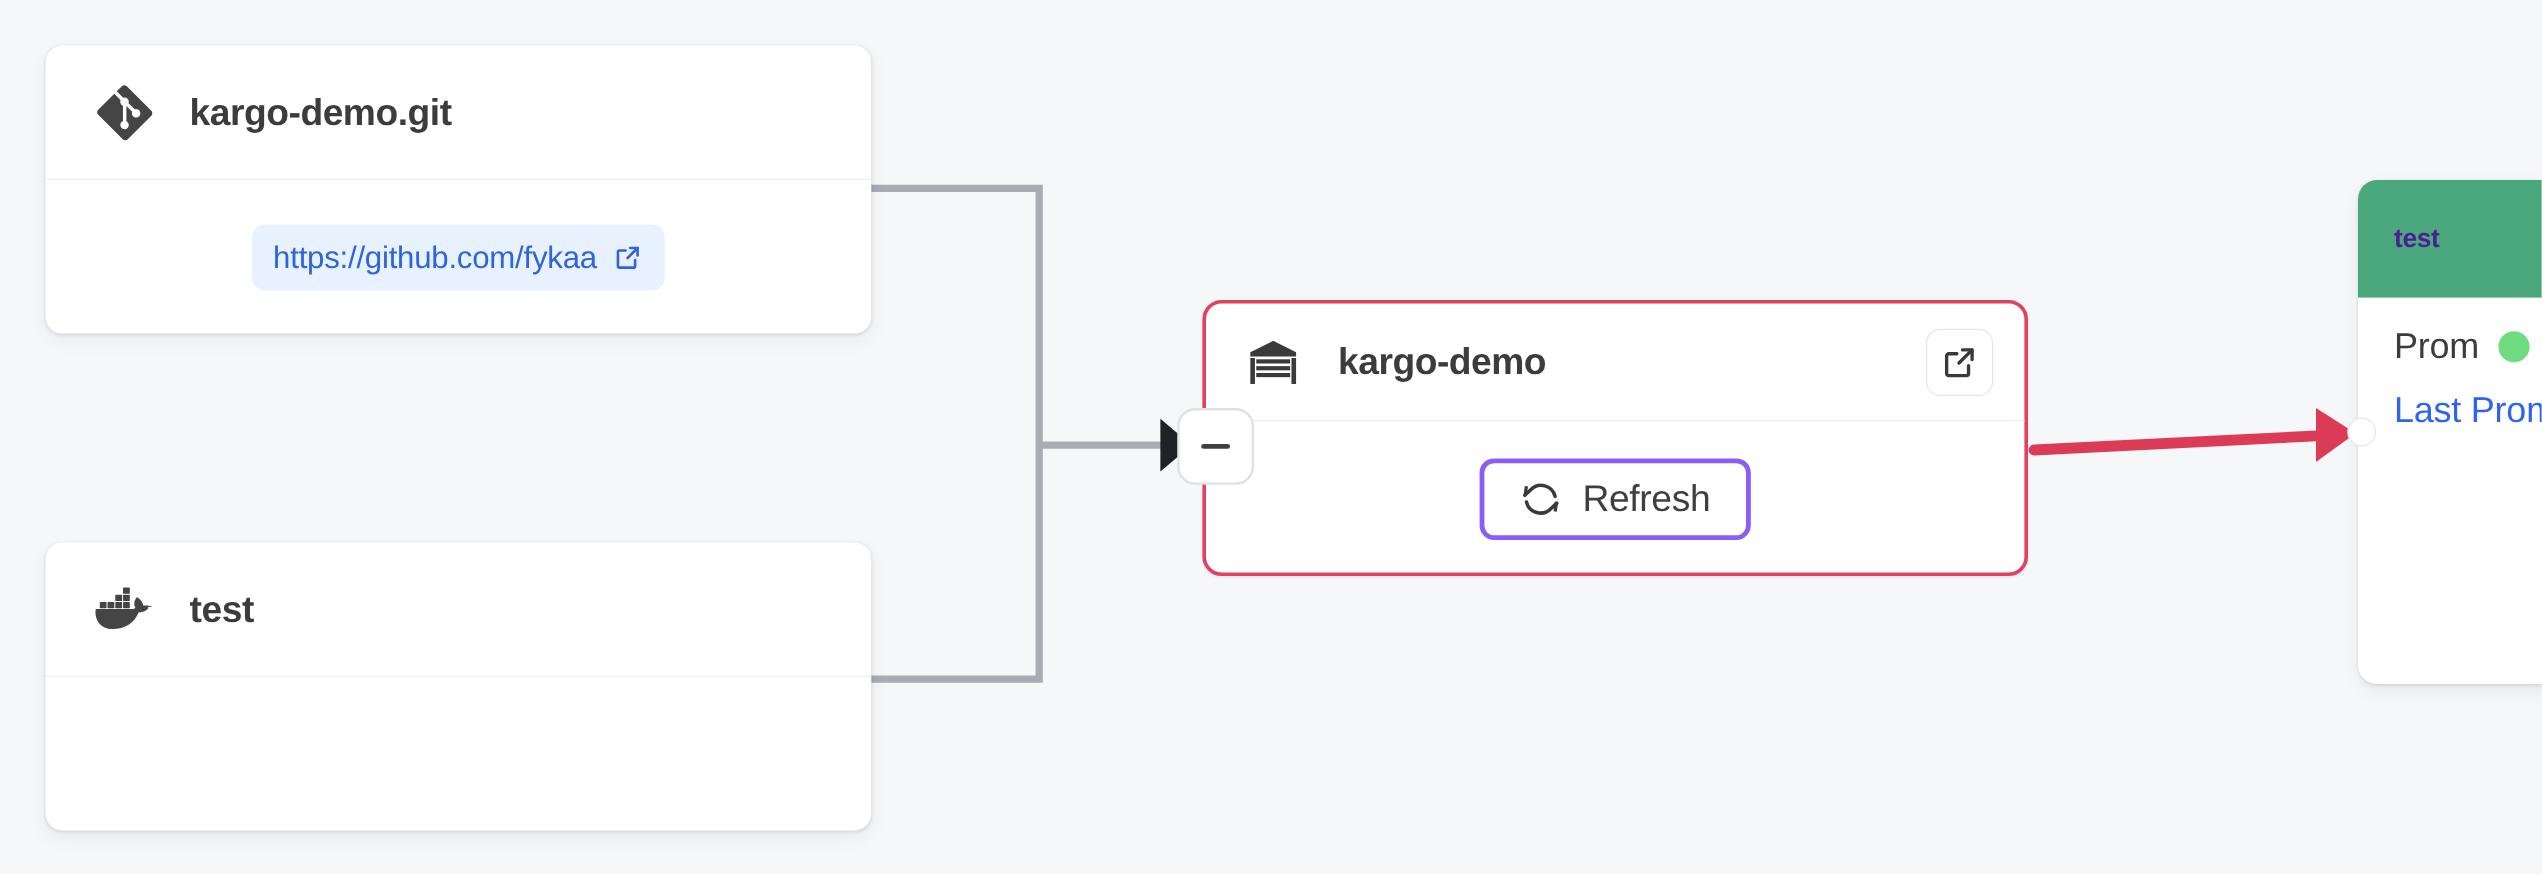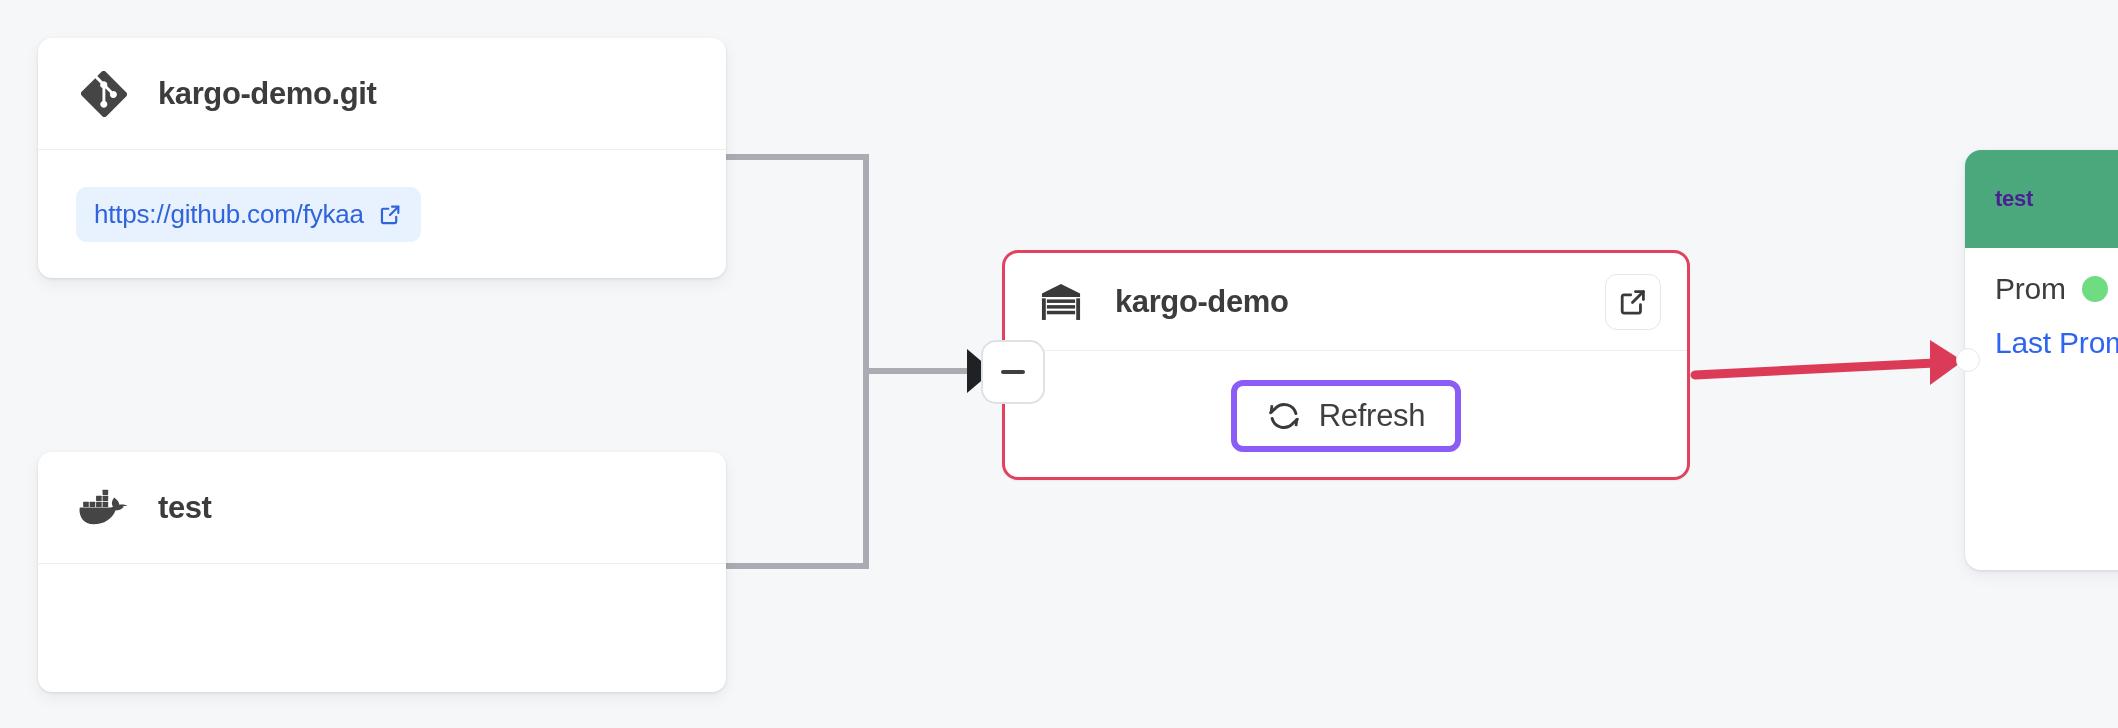--- a/index.html
+++ b/index.html
@@ -78,20 +78,21 @@
     display: flex;
     align-items: center;
     justify-content: center;
     margin-right: 28px;
   }
   .sub-card .card-body {
     height: 128px;
     display: flex;
     align-items: center;
     padding: 0 38px;
+    justify-content: center;
   }
   .url-chip {
     display: inline-flex;
     align-items: center;
     gap: 14px;
     background: #e8f1fe;
     color: #2f64dd;
     border-radius: 11px;
     padding: 12px 18px;
     font-size: 26px;
@@ -147,21 +148,21 @@
   #warehouse-card .card-body {
     height: 129px;
     display: flex;
     align-items: center;
     justify-content: center;
   }
   .refresh-btn {
     display: inline-flex;
     align-items: center;
     gap: 18px;
-    border: 6px solid #8b5cf6;
+    border: 4px solid #8b5cf6;
     border-radius: 12px;
     background: #fff;
     padding: 12px 30px;
     font-size: 31px;
     font-weight: 400;
     color: #3f3f3f;
     letter-spacing: -0.3px;
     cursor: pointer;
     font-family: "Liberation Sans", sans-serif;
   }

